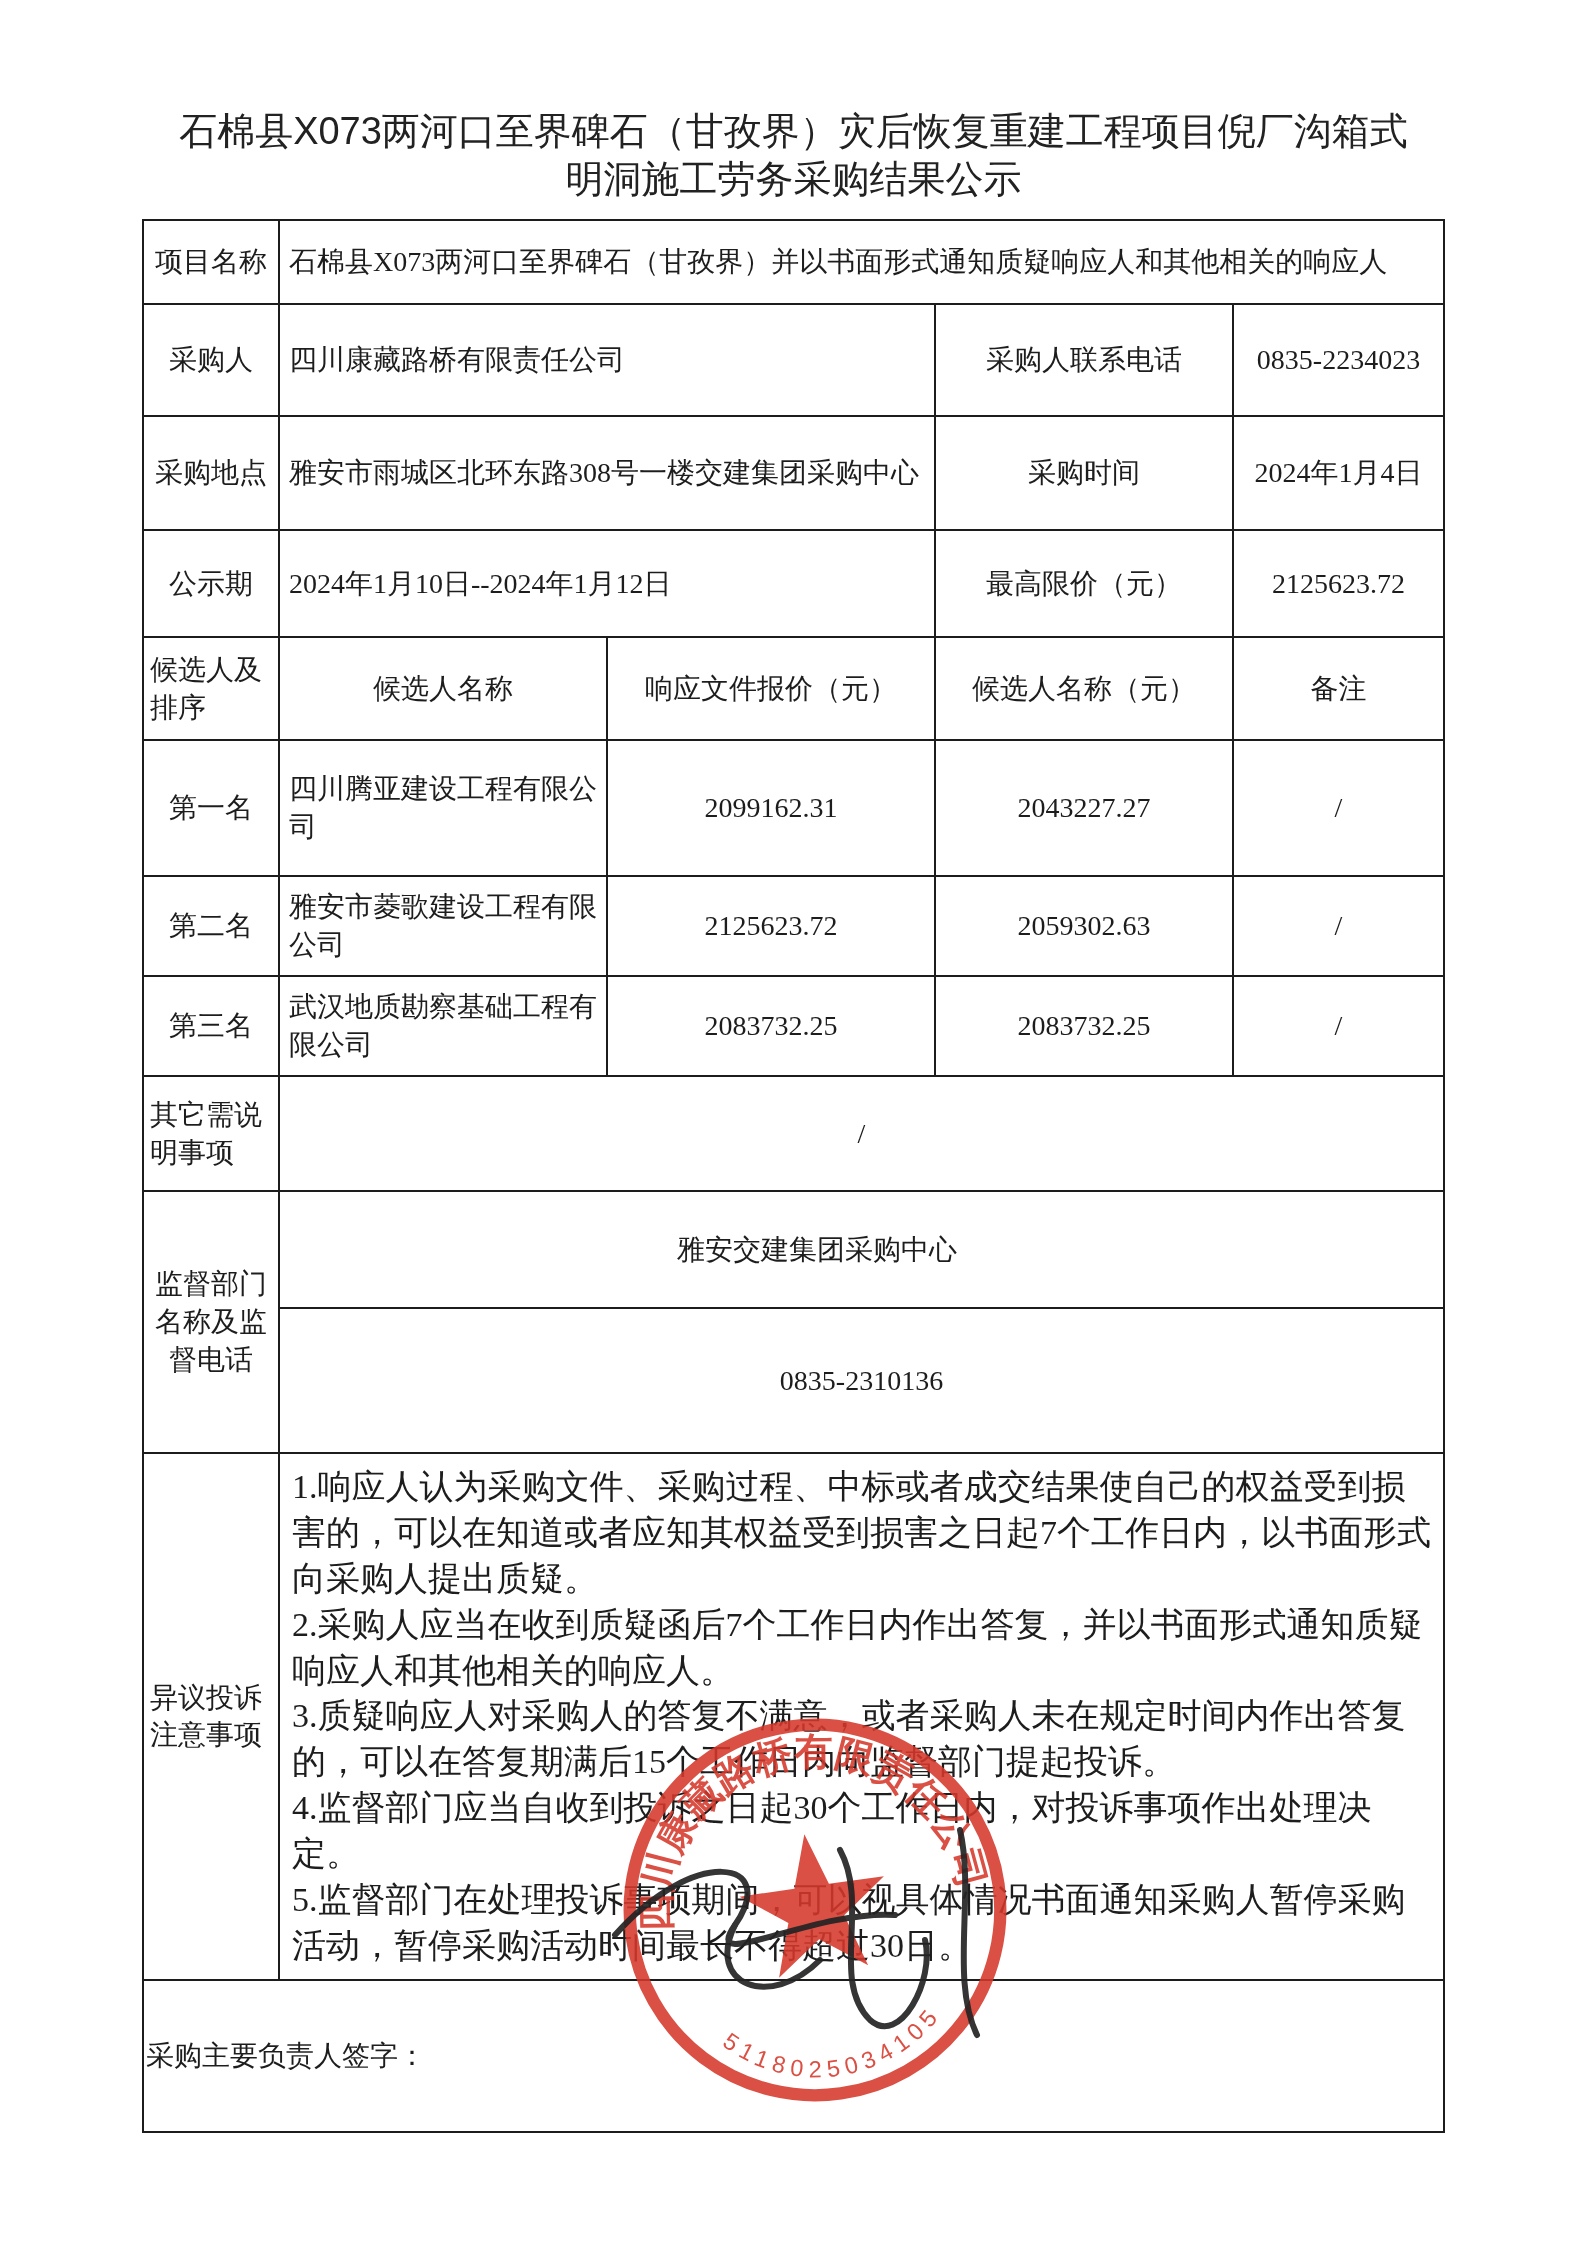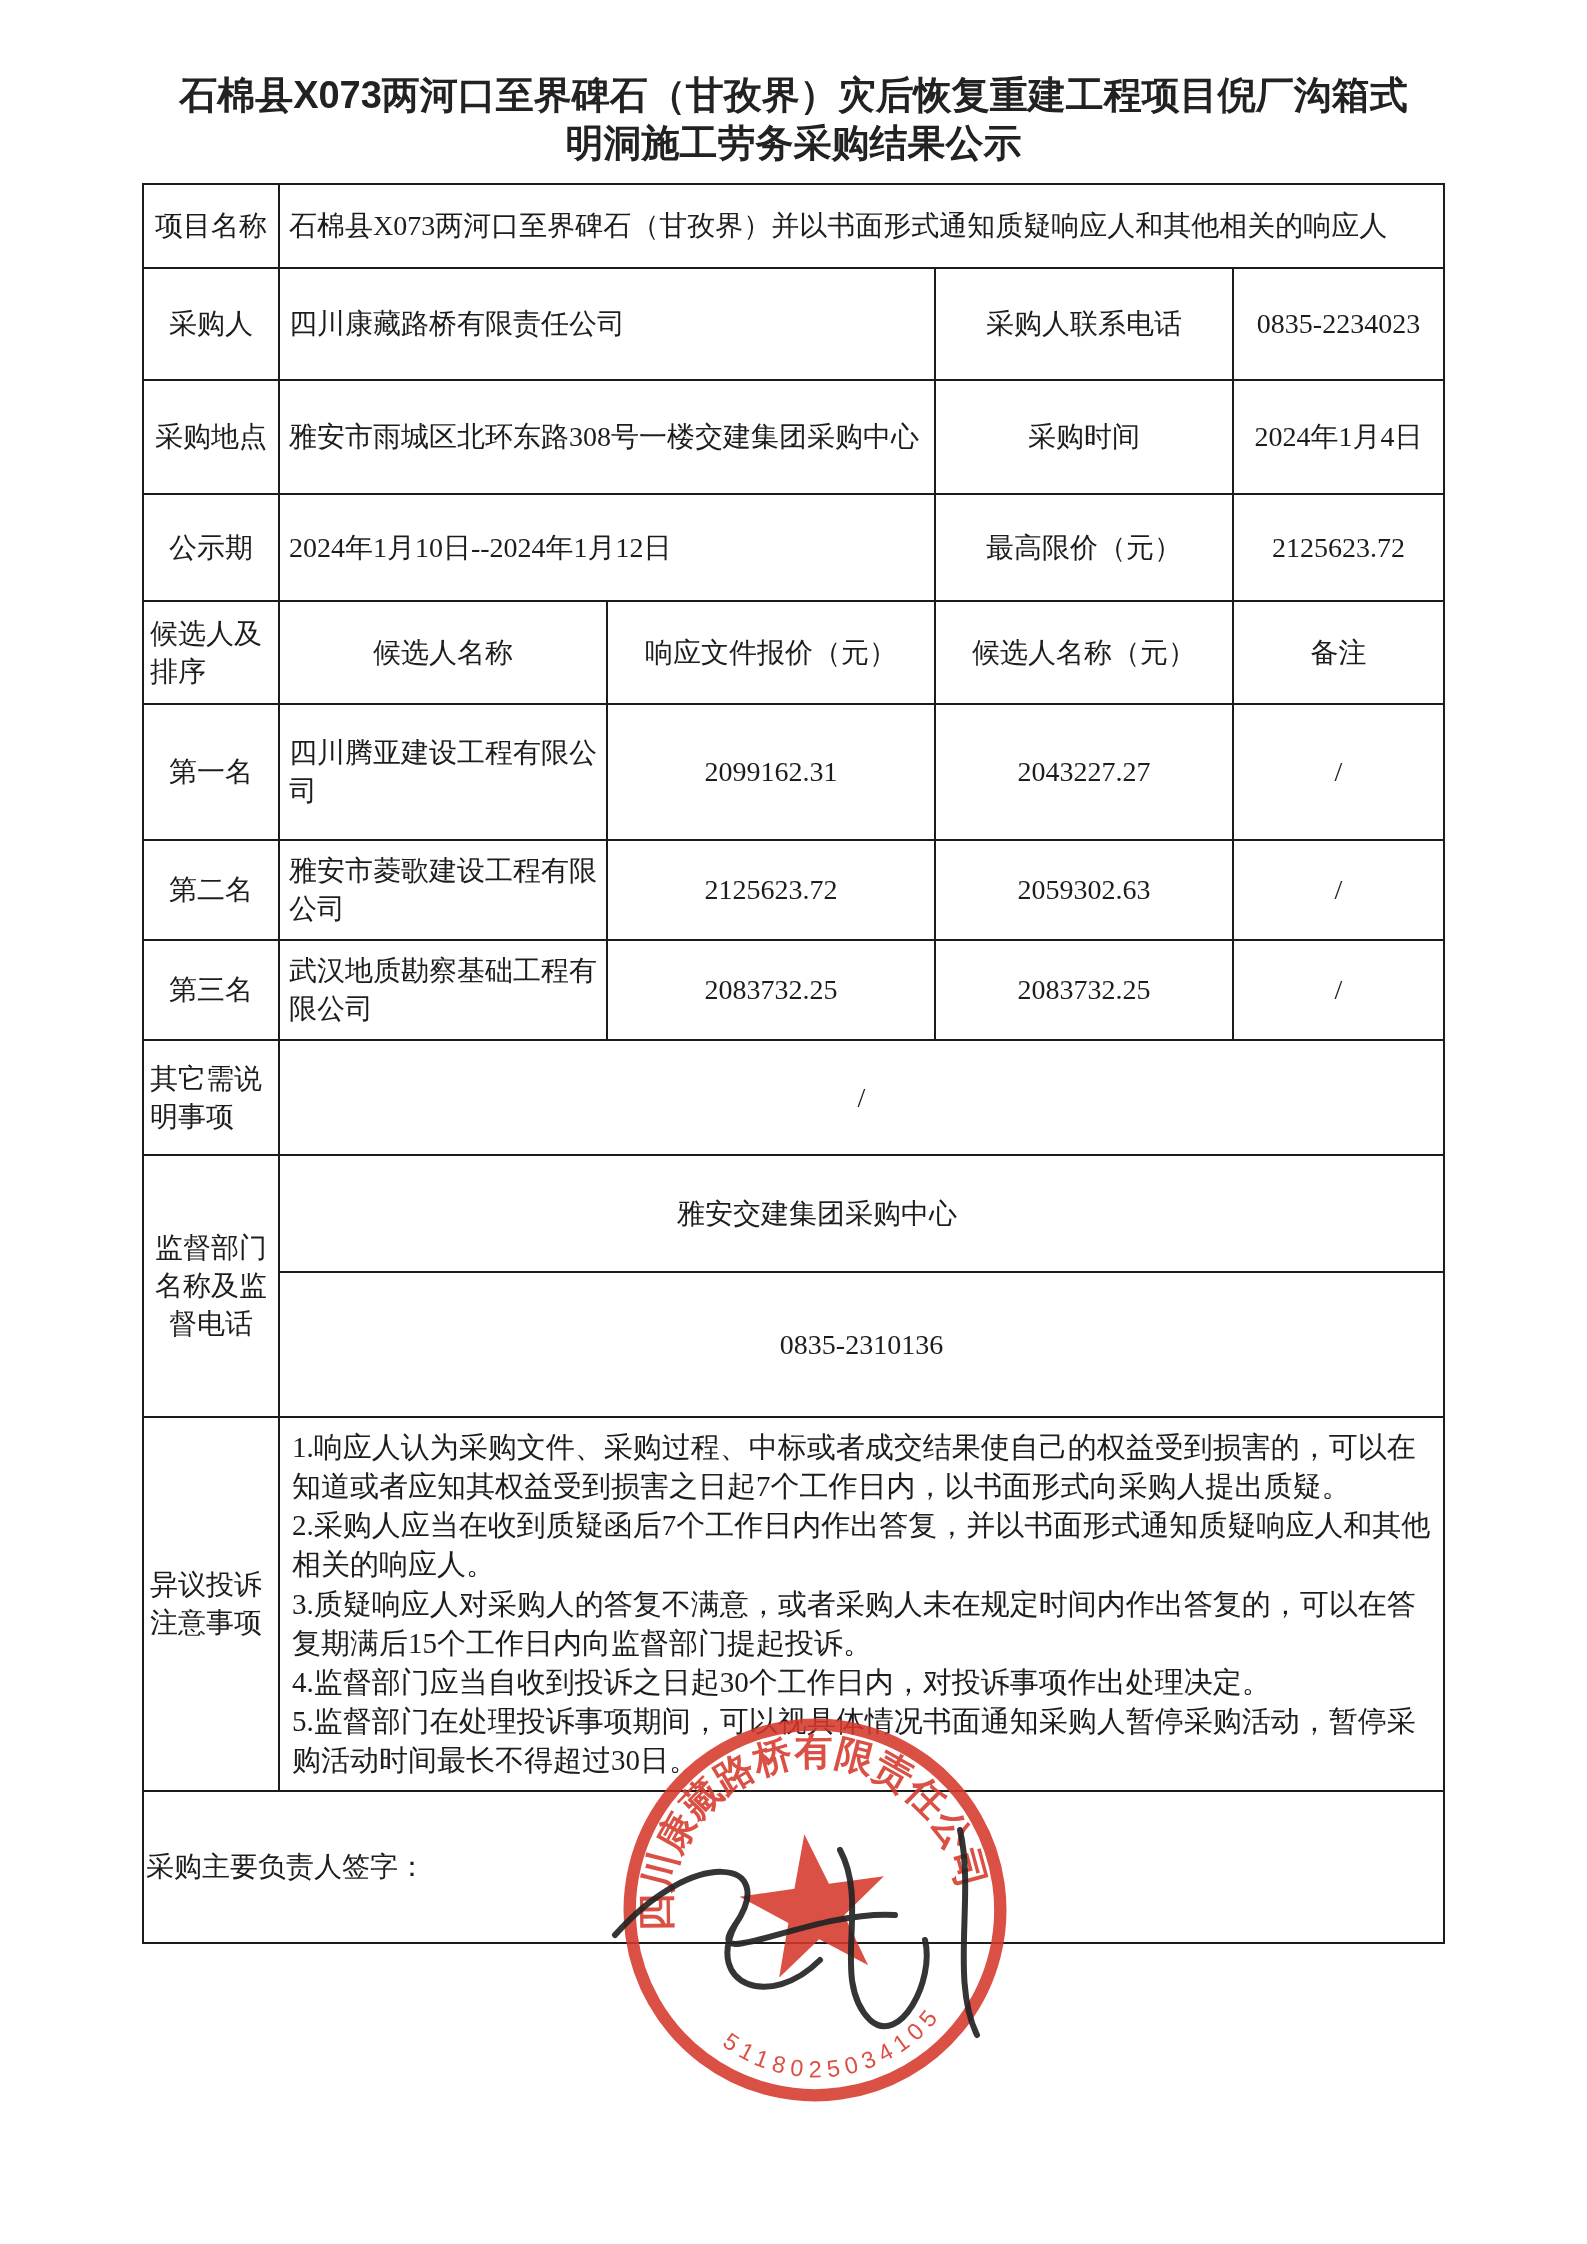--- a/index.html
+++ b/index.html
@@ -5,24 +5,24 @@
   html,body{margin:0;padding:0;}
   body{
     width:1587px;height:2244px;
     background:#ffffff;
     position:relative;
     overflow:hidden;
     font-family:"Liberation Serif", serif;
     color:#1d1d1d;
   }
   .doc-title{
-    padding-top:72px;
+    padding-top:108px;
     text-align:center;
     font-family:"Liberation Sans", sans-serif;
-    font-weight:bold;
+    font-weight:normal;
     font-size:38px;
     line-height:1.25;
     color:#222;
   }
   .doc-title span{display:block;}
   table.main{
     border-collapse:collapse;
     table-layout:fixed;
     width:1301px;
     margin:16px auto 0 auto;
@@ -33,21 +33,21 @@
     padding:6px 9px;
     vertical-align:middle;
     word-break:break-all;
     line-height:1.35;
   }
   td.lbl{text-align:center;}
   td.lbl-left{text-align:left;padding-left:6px;}
   td.val-left{text-align:left;}
   td.val-center{text-align:center;}
   td.supv-name{text-align:center;padding-right:98px;border-radius:10px;}
-  td.notice{text-align:left;font-size:29px;line-height:1.35;padding:10px 12px;}
+  td.notice{text-align:left;font-size:34px;line-height:1.35;padding:10px 12px;}
   .notice p{margin:0;}
   td.sign-row{text-align:left;padding-left:2px;height:138px;}
   
   .stamp-wrap{
     position:absolute;left:605px;top:1700px;
     width:420px;height:420px;
     transform:rotate(-8deg);
     opacity:0.88;
     z-index:4;
     pointer-events:none;

